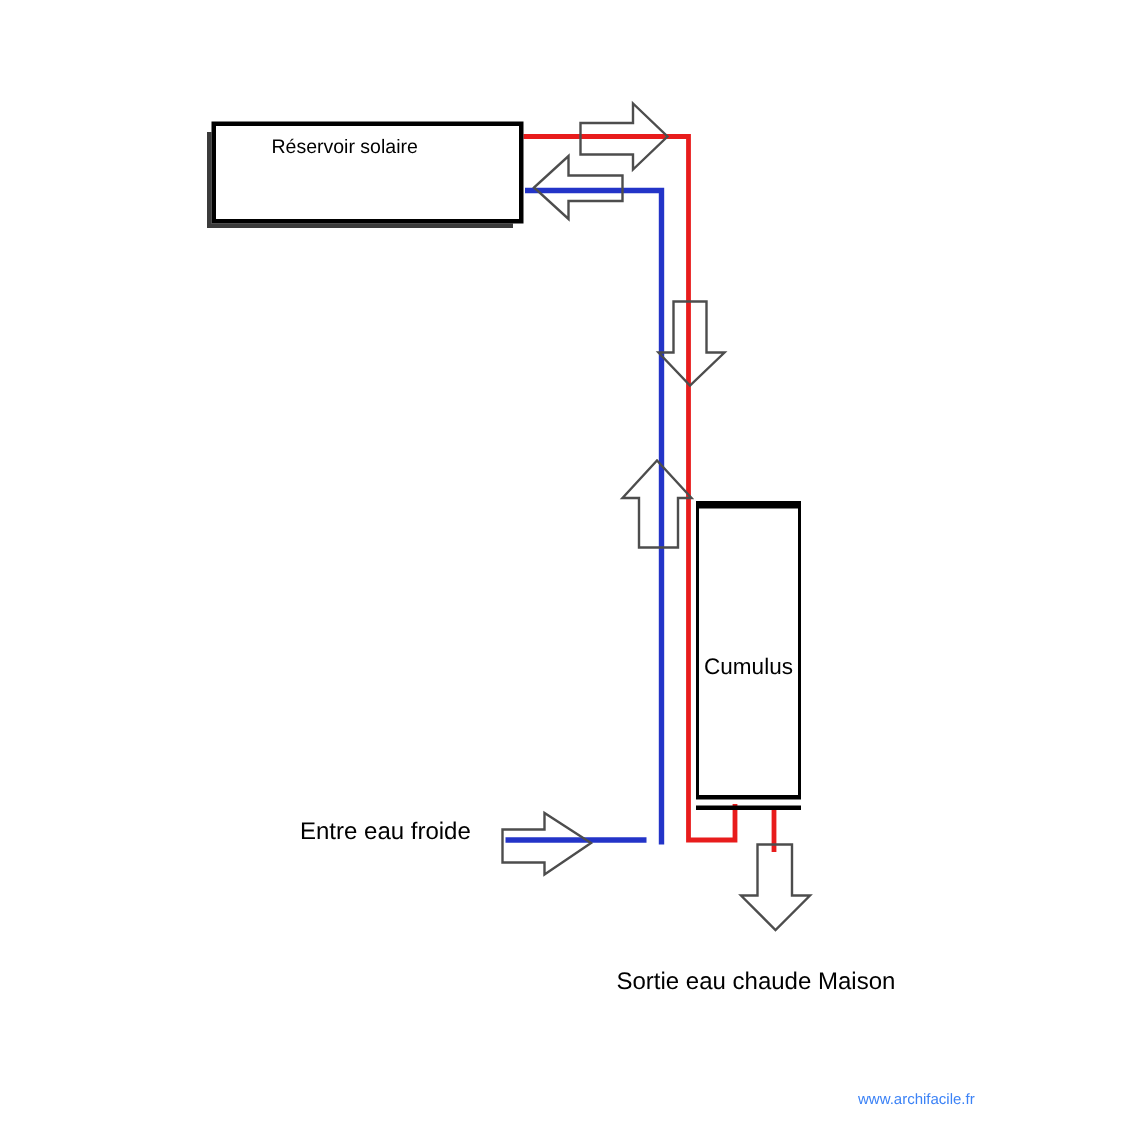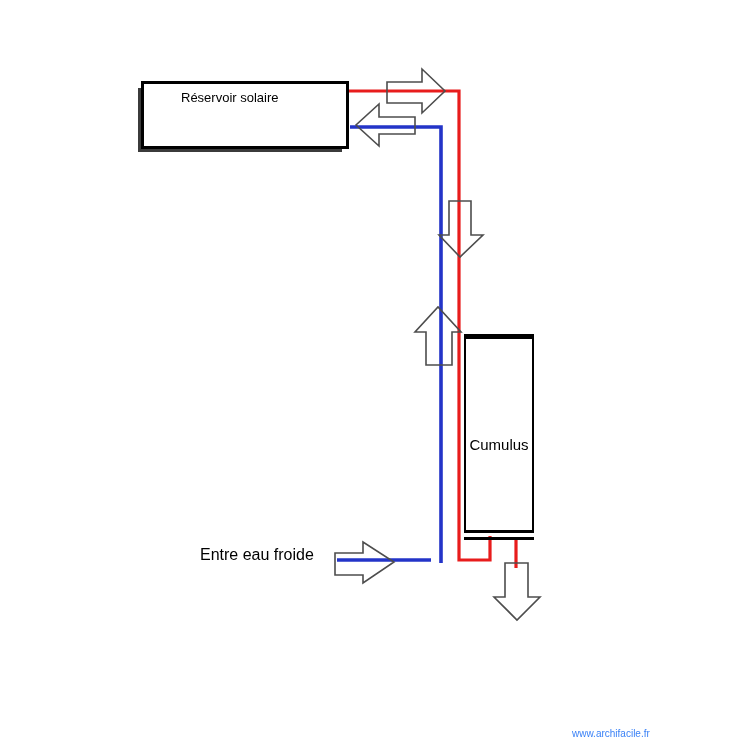--- a/index.html
+++ b/index.html
@@ -126,15 +126,16 @@
 
   <div class="reservoir-box">
     <div>Réservoir solaire</div>
   </div>
 
   <div class="cumulus-box"></div>
   <div class="cumulus-stand"></div>
   <div class="cumulus-label">Cumulus</div>
 
   <div class="cold-inlet-label">Entre eau froide</div>
+  <div class="hot-outlet-label">Sortie eau chaude Maison</div>
   <div class="watermark">www.archifacile.fr</div>
 
 </div>
 
 </body></html>

